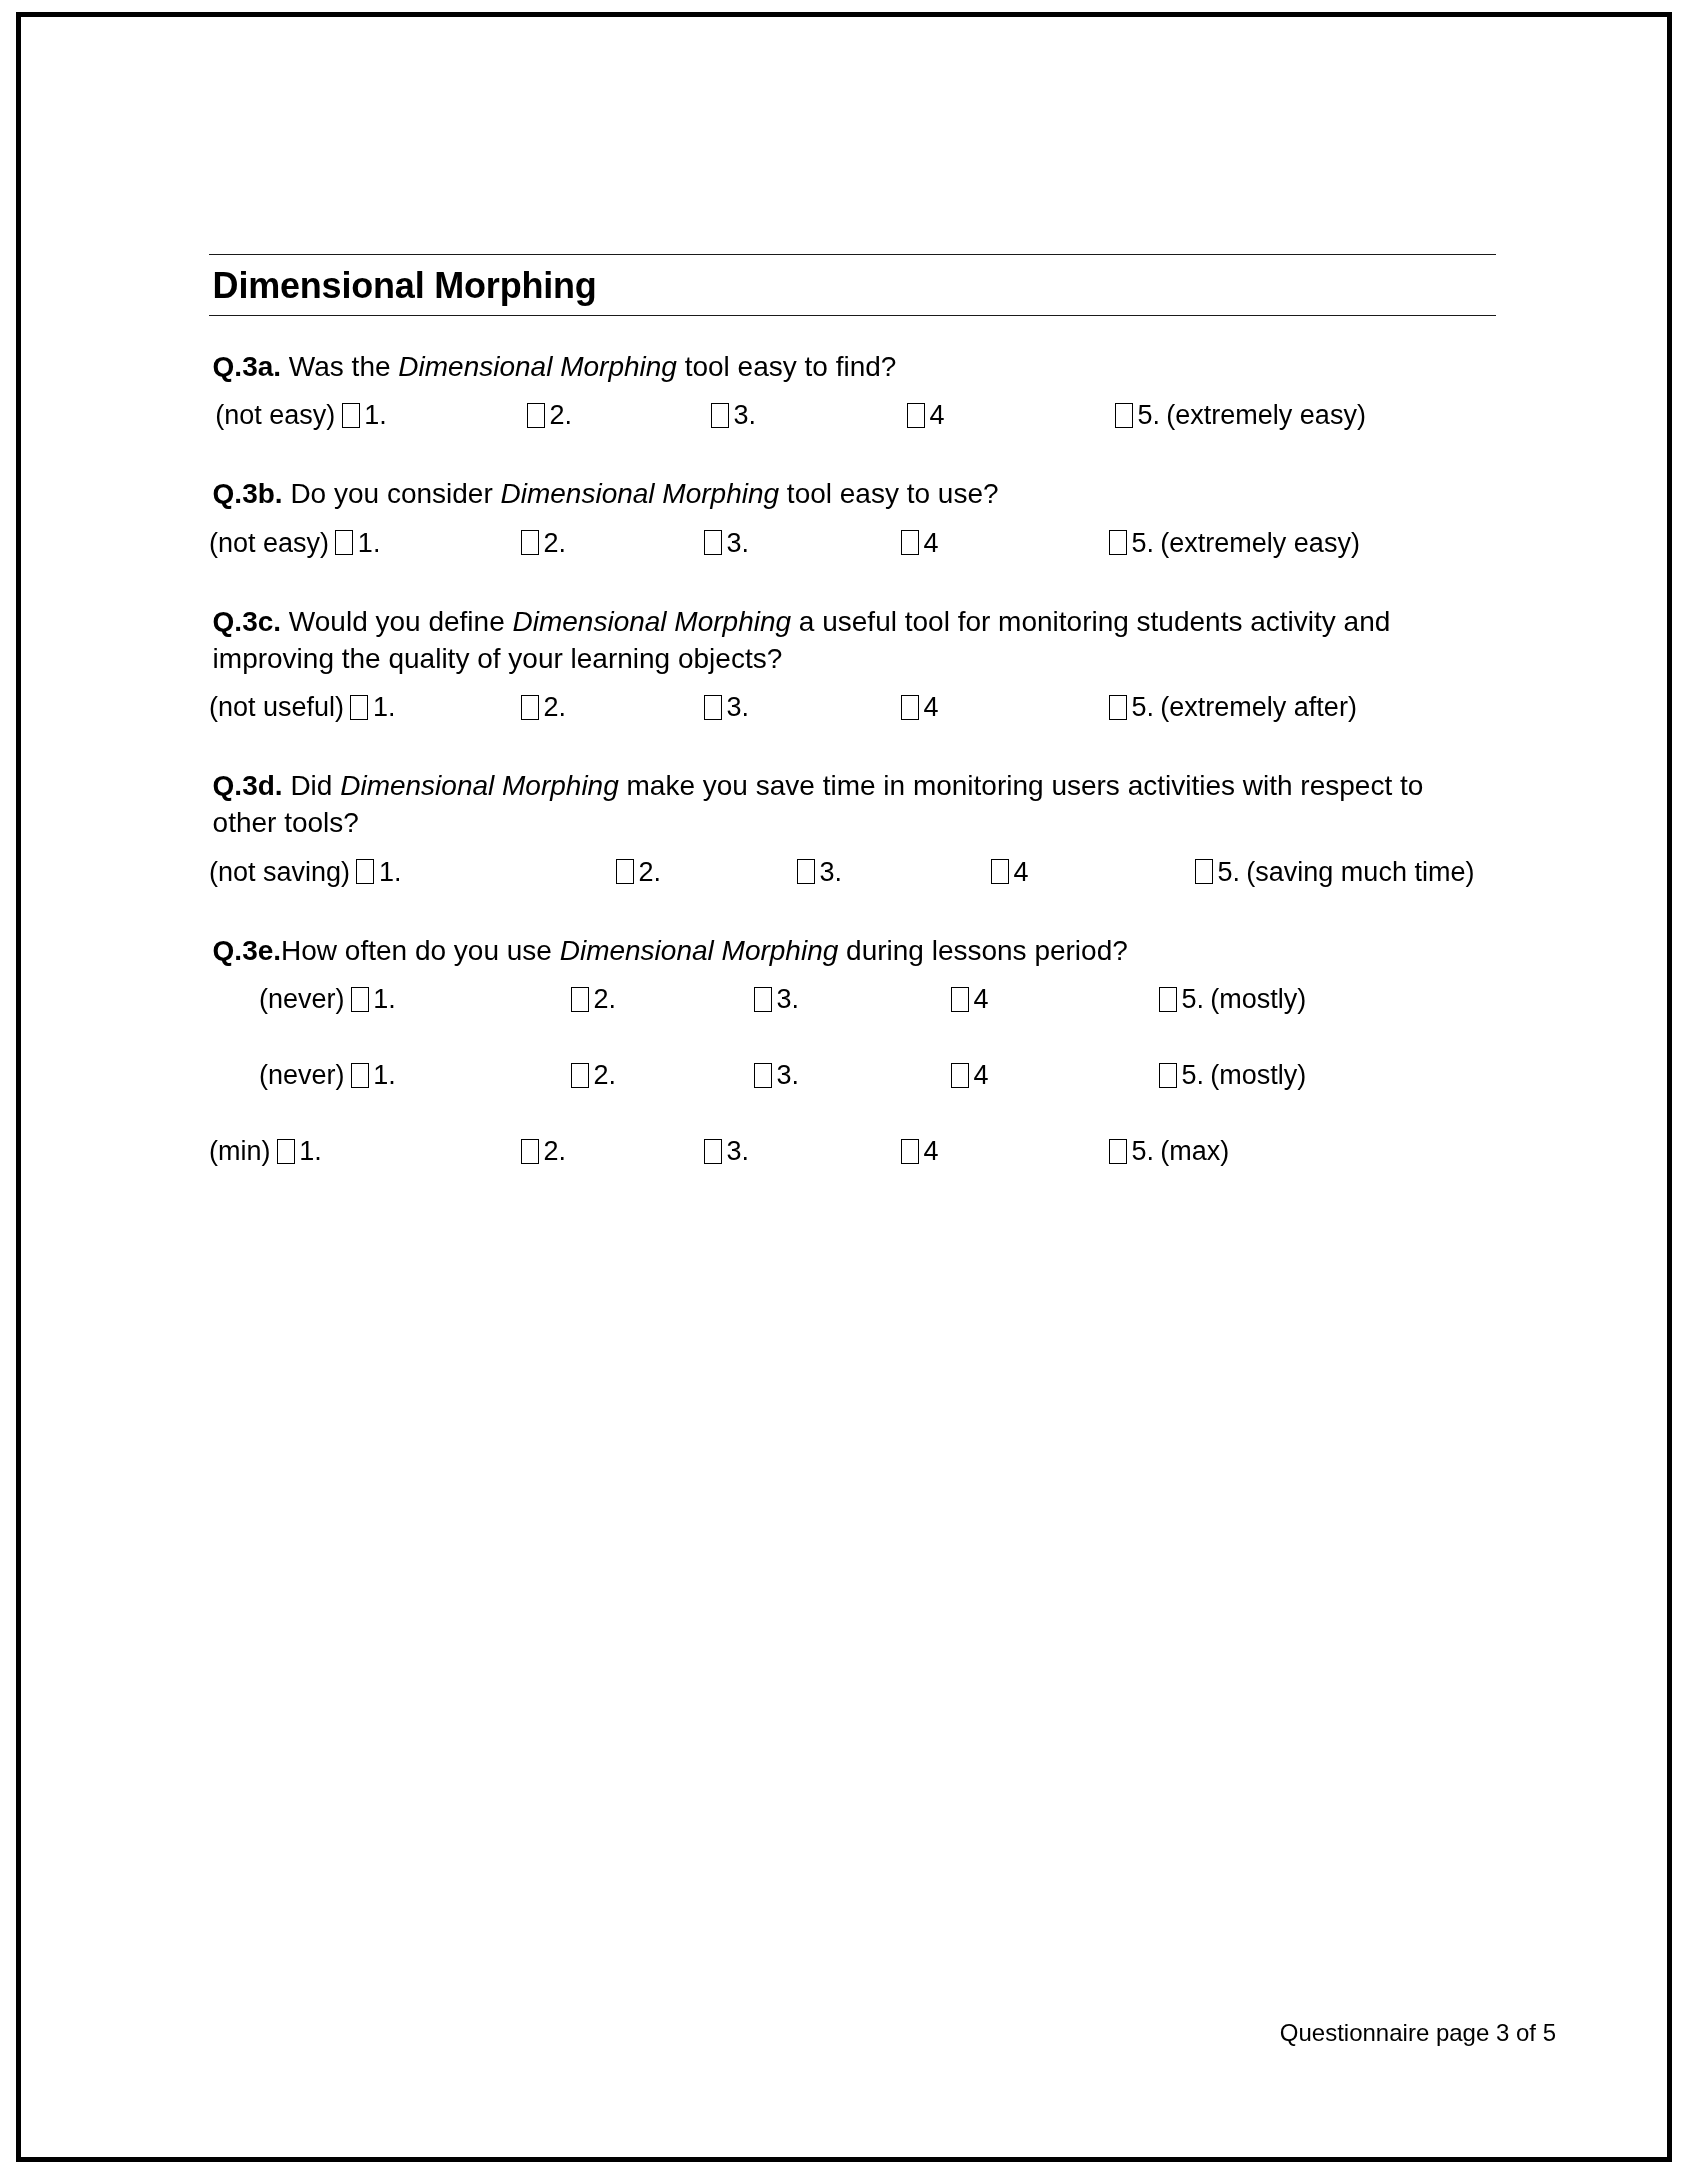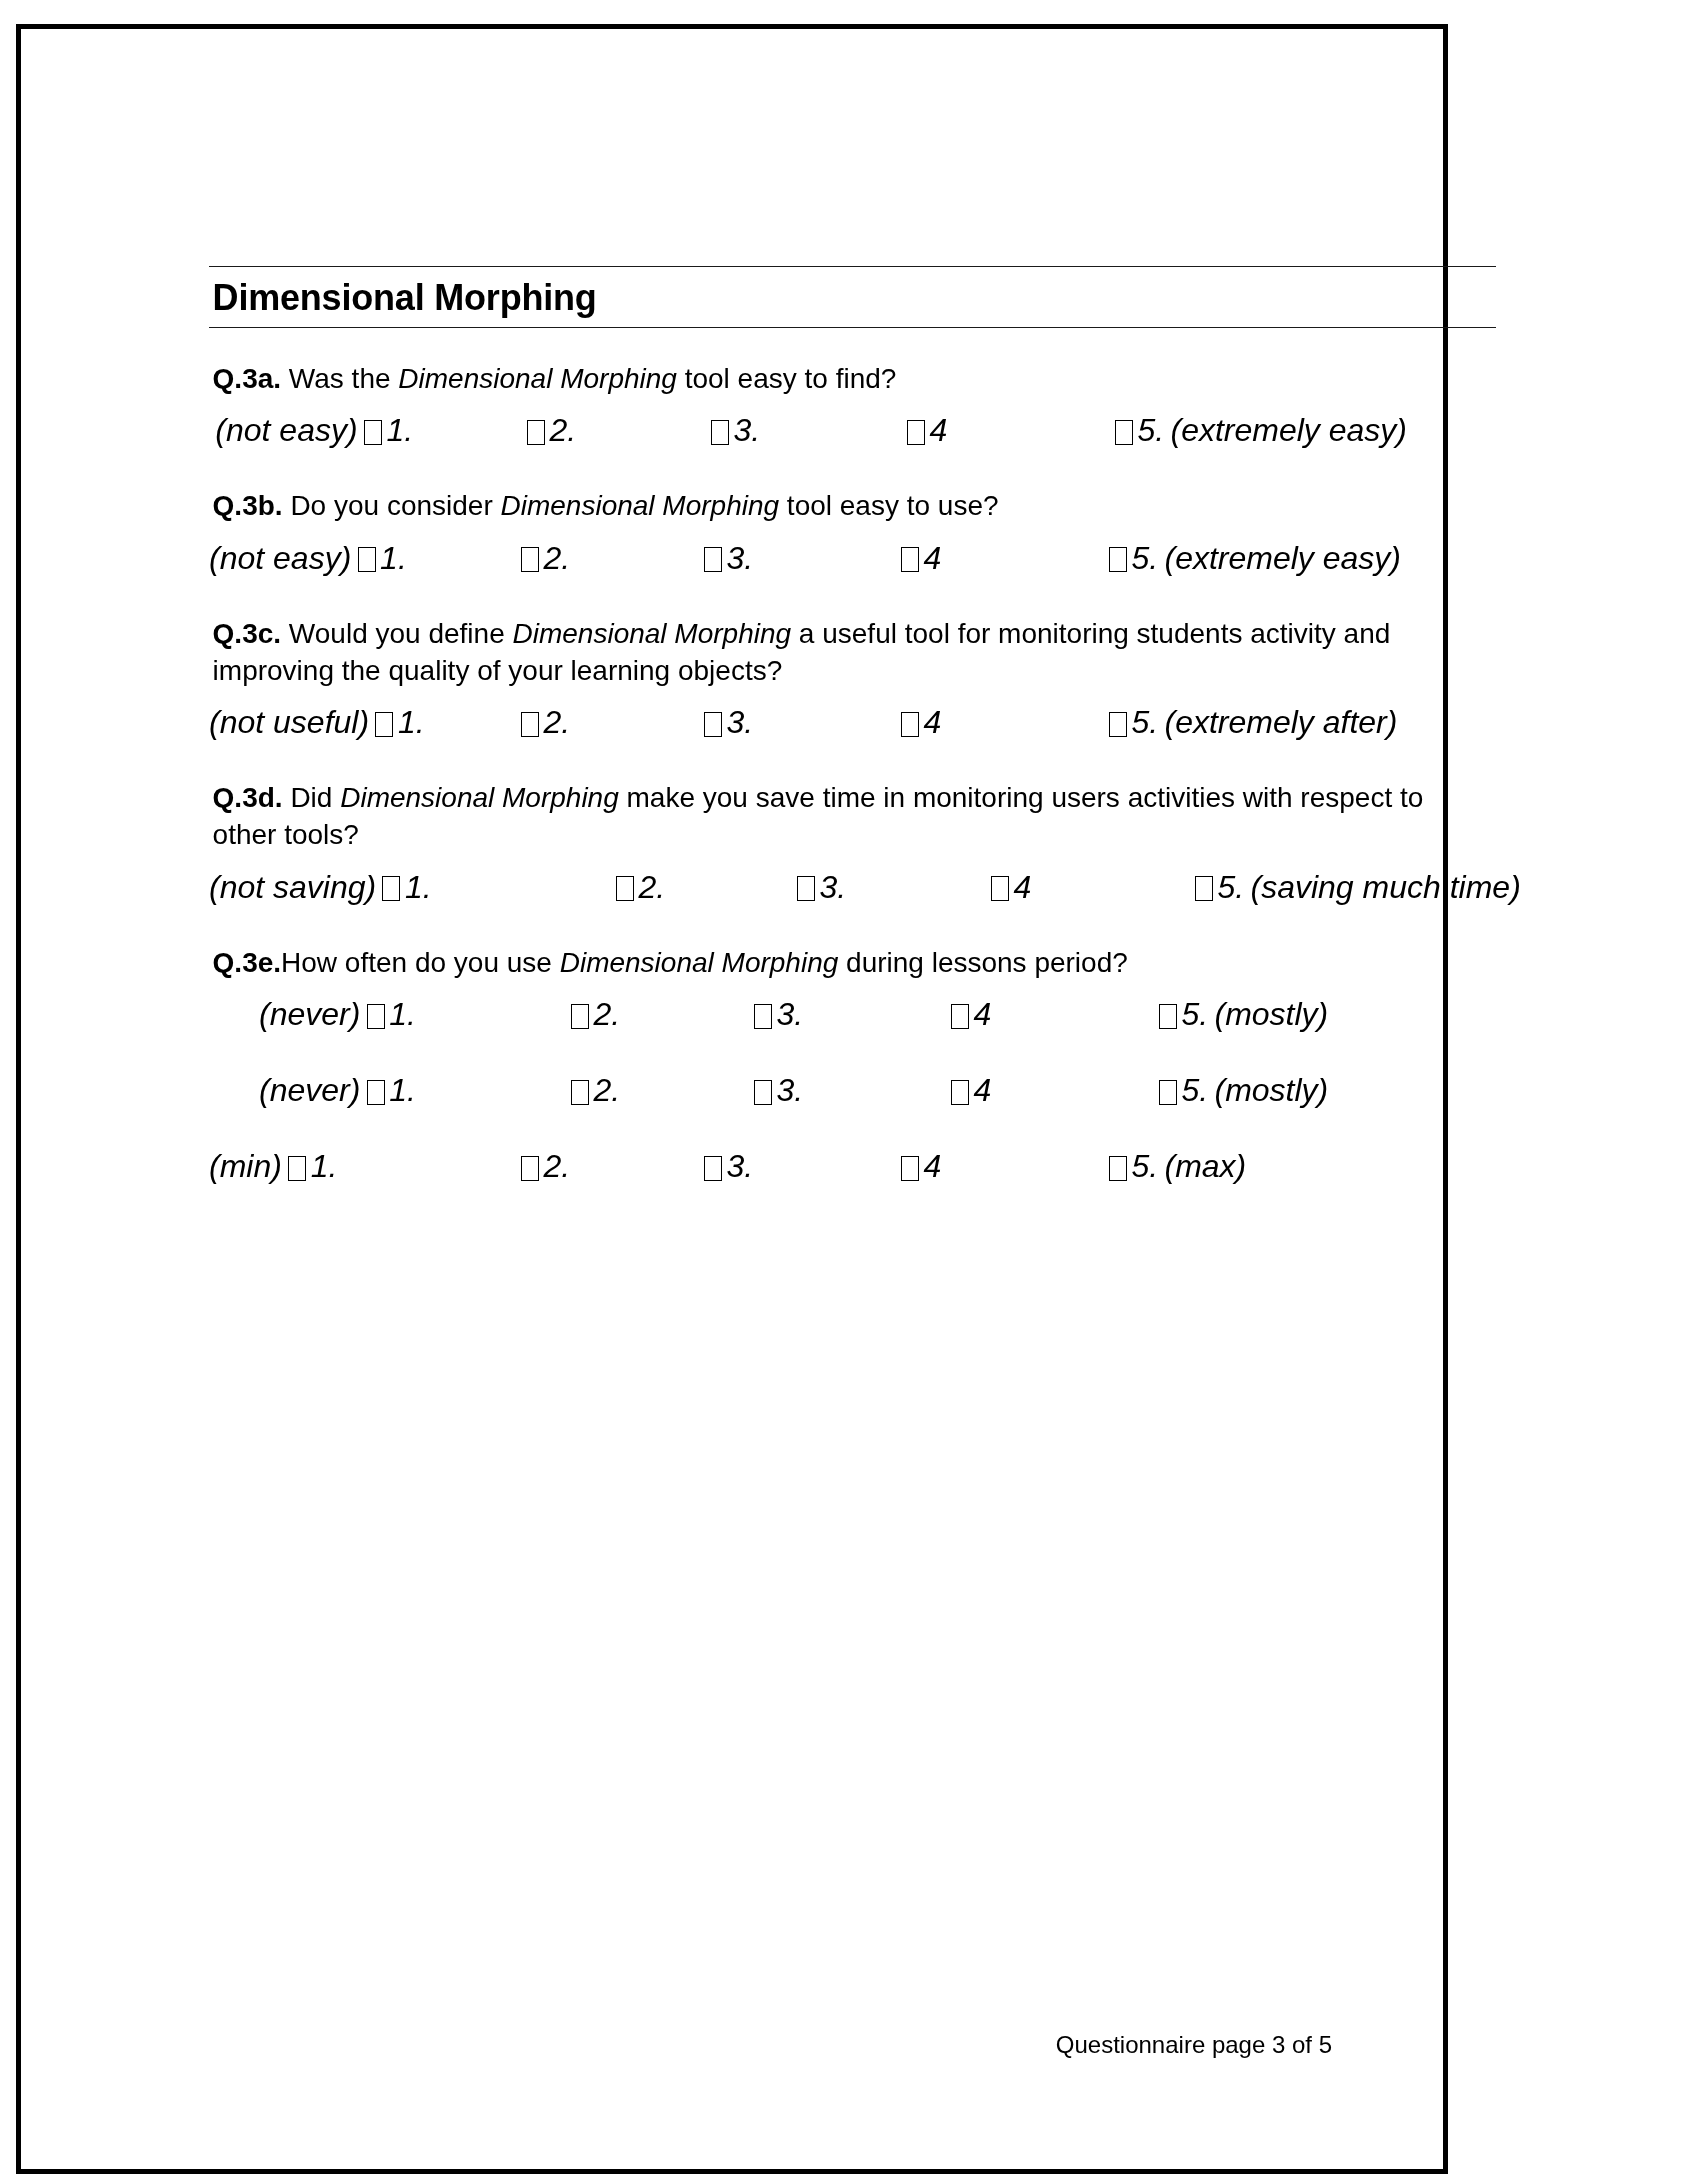--- a/index.html
+++ b/index.html
@@ -11,22 +11,22 @@
     width: 1685px;
     height: 2183px;
     font-family: "Liberation Sans", sans-serif;
     -webkit-font-smoothing: none;
   }
 
   
   #page-sheet {
     position: absolute;
     left: 16px;
-    top: 24px;
-    width: 1432px;
+    top: 12px;
+    width: 1656px;
     height: 2150px;
     box-sizing: border-box;
     border: 5px solid #000000;
     background: #1d4ed8;
   }
 
   #page-inner {
     position: relative;
     width: 100%;
     height: 100%;
@@ -78,24 +78,23 @@
   }
   .q-em {
     font-style: italic;
   }
 
   
   .options-row {
     position: relative;
     height: 43px;
     margin-top: 15.4px;
-    font-size: 32px;
-    color: #000000;
-    white-space: nowrap;
-    font-style: italic;
+    font-size: 27px;
+    color: #000000;
+    white-space: nowrap;
   }
   .opt {
     position: absolute;
     top: 0;
     white-space: nowrap;
   }
   .cbx {
     display: inline-block;
     width: 18px;
     height: 25px;

